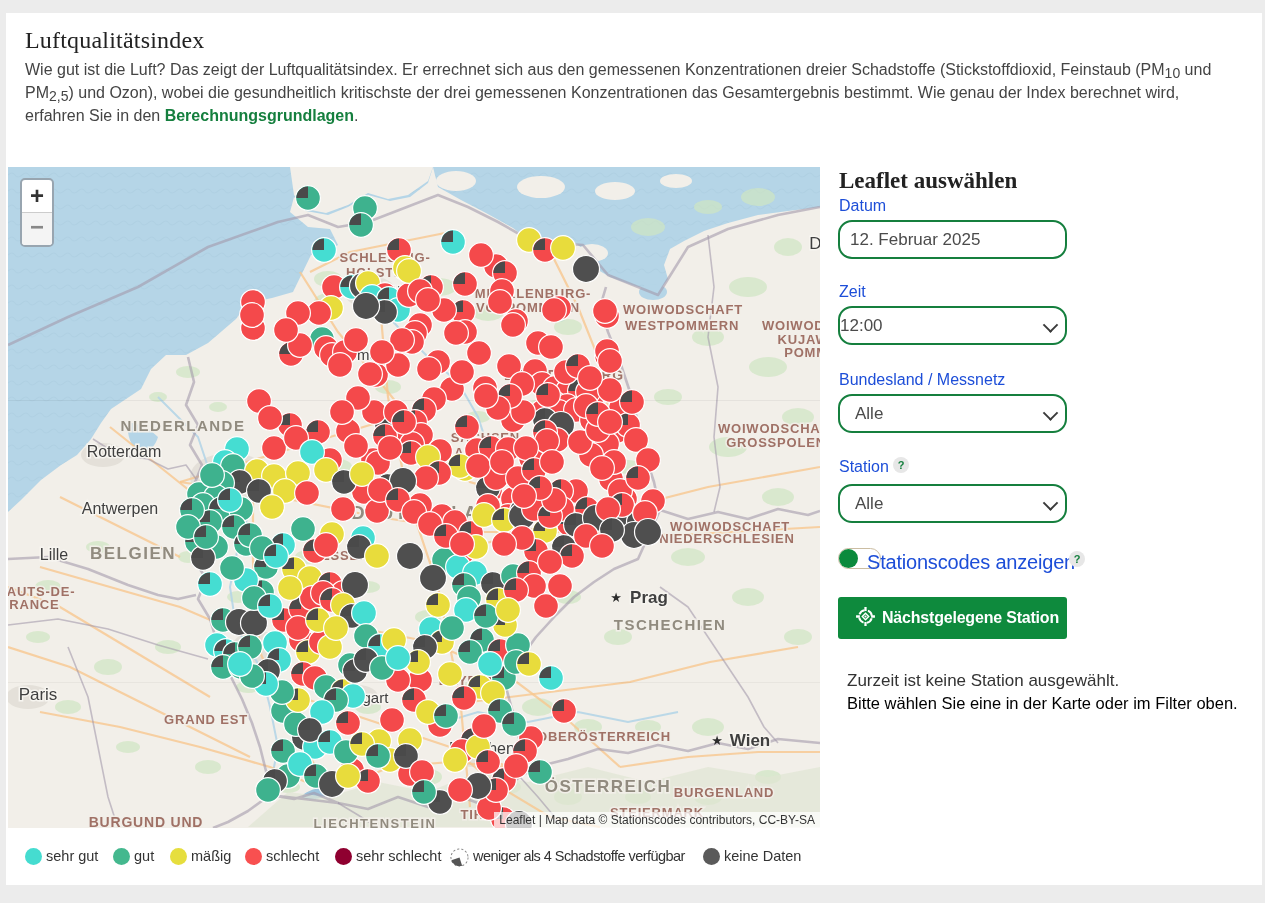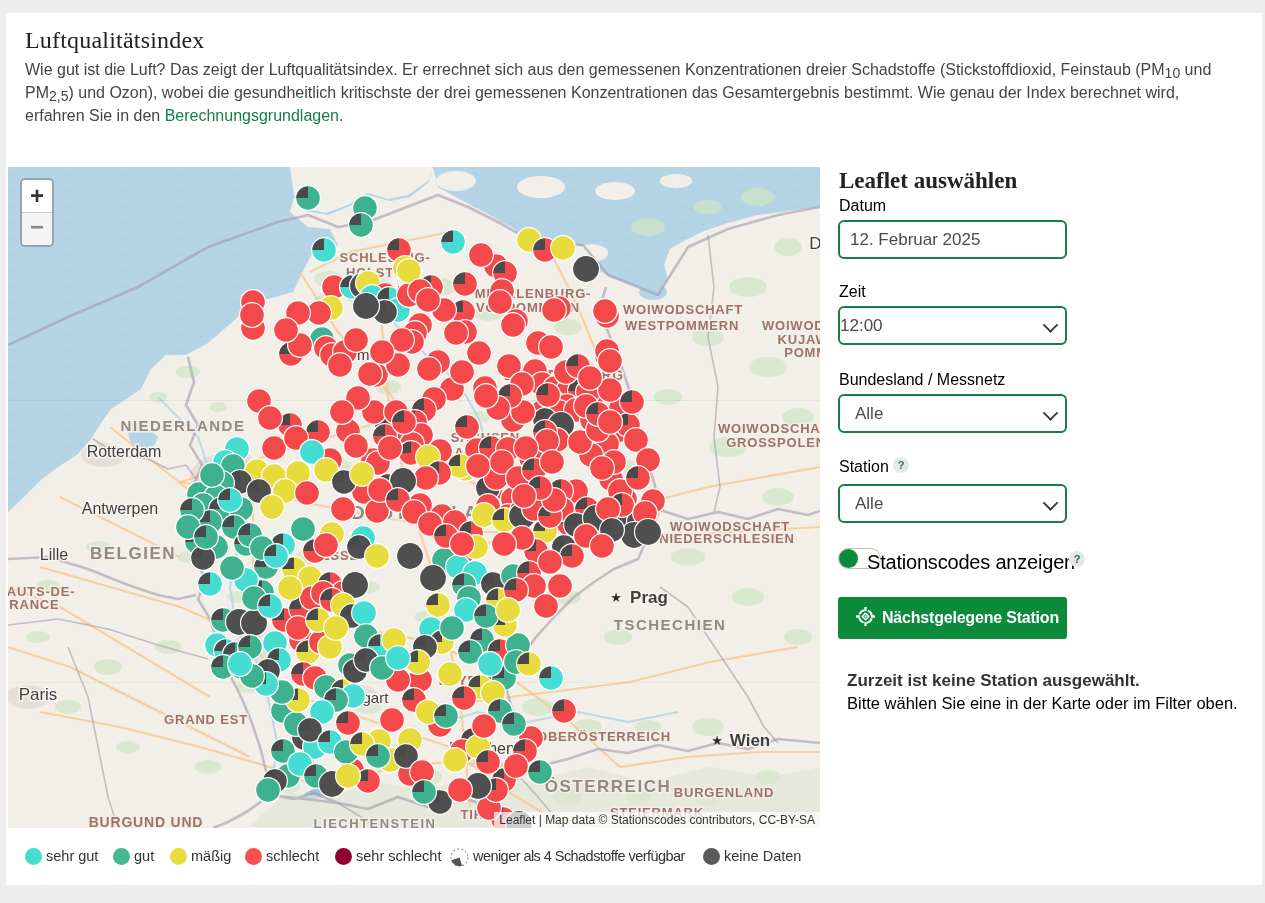--- a/index.html
+++ b/index.html
@@ -1,25 +1,25 @@
 <!DOCTYPE html>
 <html lang="de"><head><meta charset="utf-8">
 <title>Luftqualitätsindex</title>
 <style>
 *{margin:0;padding:0;box-sizing:border-box}
 html,body{width:1265px;height:903px;background:#ececec;font-family:"Liberation Sans",sans-serif;position:relative;overflow:hidden}
 #card{position:absolute;left:6px;top:13px;width:1256px;height:872px;background:#fff}
 .abs{position:absolute}
 h1{font-family:"Liberation Serif",serif;font-size:24px;font-weight:normal;color:#222;letter-spacing:.2px}
 #intro{font-size:16px;color:#444;line-height:23px}
-#intro a{color:#157f3e;font-weight:normal;text-decoration:none}
+#intro a{color:#157f3e;font-weight:bold;text-decoration:none}
 #intro sub{font-size:14px;line-height:0;position:relative;top:3px;vertical-align:baseline}
 h2{font-family:"Liberation Serif",serif;font-size:23px;font-weight:bold;color:#222}
-.lbl{font-size:16px;color:#000000}
-.field{position:absolute;left:838px;width:229px;height:39px;border:2px solid #157f3e;border-radius:6px;background:#fff;font-size:17px;color:#4b4b4b;line-height:35px}
+.lbl{font-size:16px;color:#1d4ed8}
+.field{position:absolute;left:838px;width:229px;height:39px;border:2px solid #157f3e;border-radius:14px;background:#fff;font-size:17px;color:#4b4b4b;line-height:35px}
 .chev{position:absolute;right:9px;top:14px;width:10px;height:10px}
 .chev:before{content:"";position:absolute;left:-1px;top:-1px;width:9px;height:9px;border-right:2.4px solid #3a3a3a;border-bottom:2.4px solid #3a3a3a;transform:rotate(45deg) translate(-1px,-1px)}
 .qm{position:absolute;width:16px;height:16px;border-radius:50%;background:#e7e7e7;color:#157f3e;font-size:11px;font-weight:bold;text-align:center;line-height:16px}
 #btn{position:absolute;left:838px;top:597px;width:229px;height:42px;background:#0e8a3d;border-radius:3px;color:#fff;font-weight:bold;font-size:16px;letter-spacing:-0.2px;line-height:42px;white-space:nowrap}
 #toggle{position:absolute;left:838px;top:548px;width:43px;height:21px;border:1px solid #cbbda2;border-radius:11px;background:#fff}
 #toggle:before{content:"";position:absolute;left:0px;top:0px;width:19px;height:19px;border-radius:50%;background:#0b8a3c}
 #legend{position:absolute;left:0;top:848px;height:18px;font-size:14.5px;color:#333;white-space:nowrap}
 .li{position:absolute;top:0;display:inline-flex;align-items:flex-start;height:18px}
 .lc{width:17px;height:17px;border-radius:50%;display:inline-block;margin-right:4px;flex:none}
 #map{position:absolute;left:8px;top:167px;width:812px;height:661px;overflow:hidden;background:#f2efe9}
@@ -810,21 +810,21 @@
 <div class="field" style="top:484px;padding-left:15px">Alle<span class="chev"></span></div>
 <div id="toggle"></div>
 <div class="lbl abs" style="left:867px;top:551px;font-size:20px;letter-spacing:-0.2px">Stationscodes anzeigen</div>
 <div class="qm" style="left:1069px;top:551px">?</div>
 <div id="btn"><svg width="21" height="21" viewBox="0 0 24 24" style="vertical-align:-4px;margin-left:17px;margin-right:6px" fill="none" stroke="#fff">
       <circle cx="12" cy="12" r="7.3" stroke-width="2.3" stroke-dasharray="7.47,4" stroke-dashoffset="-2"></circle>
       <path d="M12 1.2 L12 5.6 M12 22.8 L12 18.4 M1.2 12 L5.6 12 M22.8 12 L18.4 12" stroke-width="2.6"></path>
       <rect x="9.4" y="9.4" width="5.2" height="5.2" transform="rotate(45 12 12)" stroke-width="1.6"></rect>
       <circle cx="12" cy="12" r="1.25" fill="#fff" stroke="none"></circle>
     </svg>Nächstgelegene Station</div>
-<div class="abs" style="left:847px;top:671px;font-size:17px;font-weight:bold;color:#333">Zurzeit ist keine Station ausgewählt.</div>
+<div class="abs" style="left:847px;top:671px;font-size:17px;font-weight:normal;color:#333">Zurzeit ist keine Station ausgewählt.</div>
 <div class="abs" style="left:847px;top:694px;font-size:16.5px;color:#000000">Bitte wählen Sie eine in der Karte oder im Filter oben.</div>
 
 <div id="legend">
 <span class="li" style="left:25px"><span class="lc" style="background:#45dcd0"></span>sehr gut</span>
 <span class="li" style="left:113px"><span class="lc" style="background:#44b88e"></span>gut</span>
 <span class="li" style="left:170px"><span class="lc" style="background:#e6de3e"></span>mäßig</span>
 <span class="li" style="left:245px"><span class="lc" style="background:#f85050"></span>schlecht</span>
 <span class="li" style="left:335px"><span class="lc" style="background:#8f0030"></span>sehr schlecht</span>
 <span class="li" style="left:450px">
       <svg class="lc" style="width:19px;height:19px" viewBox="0 0 19 19">

